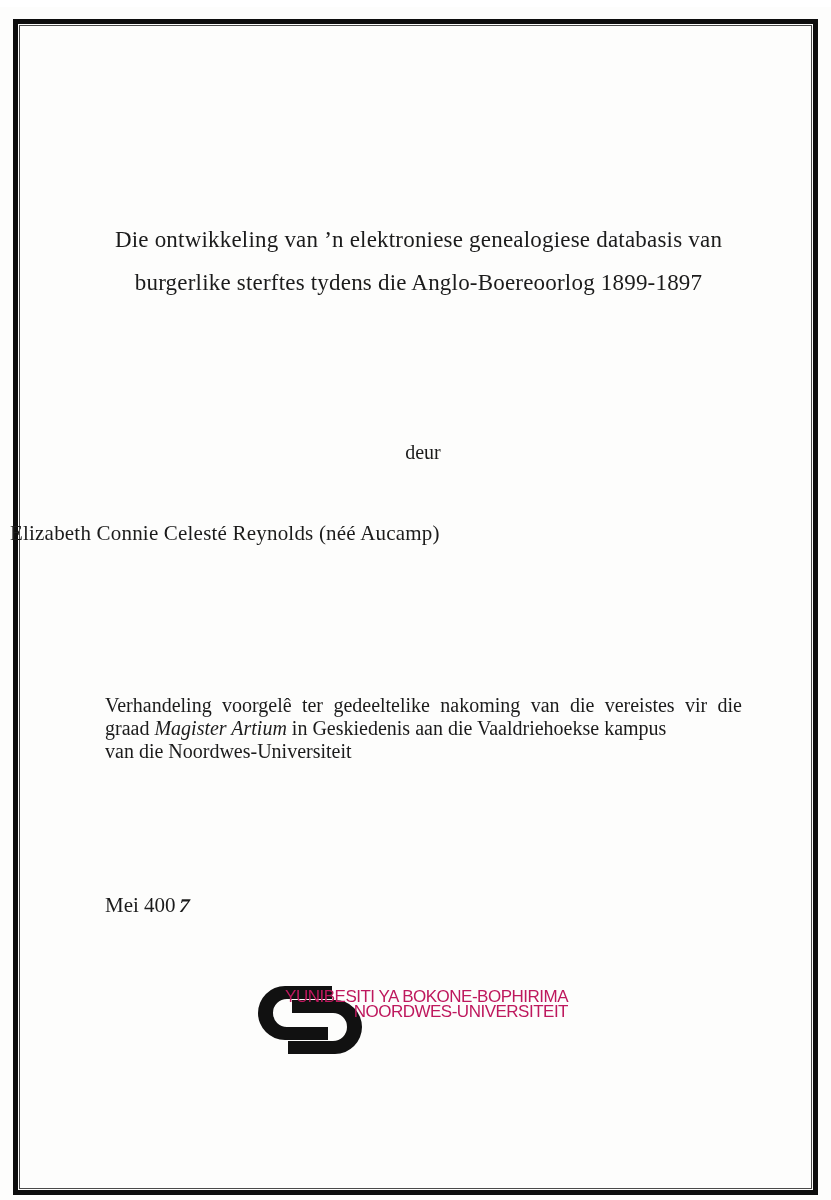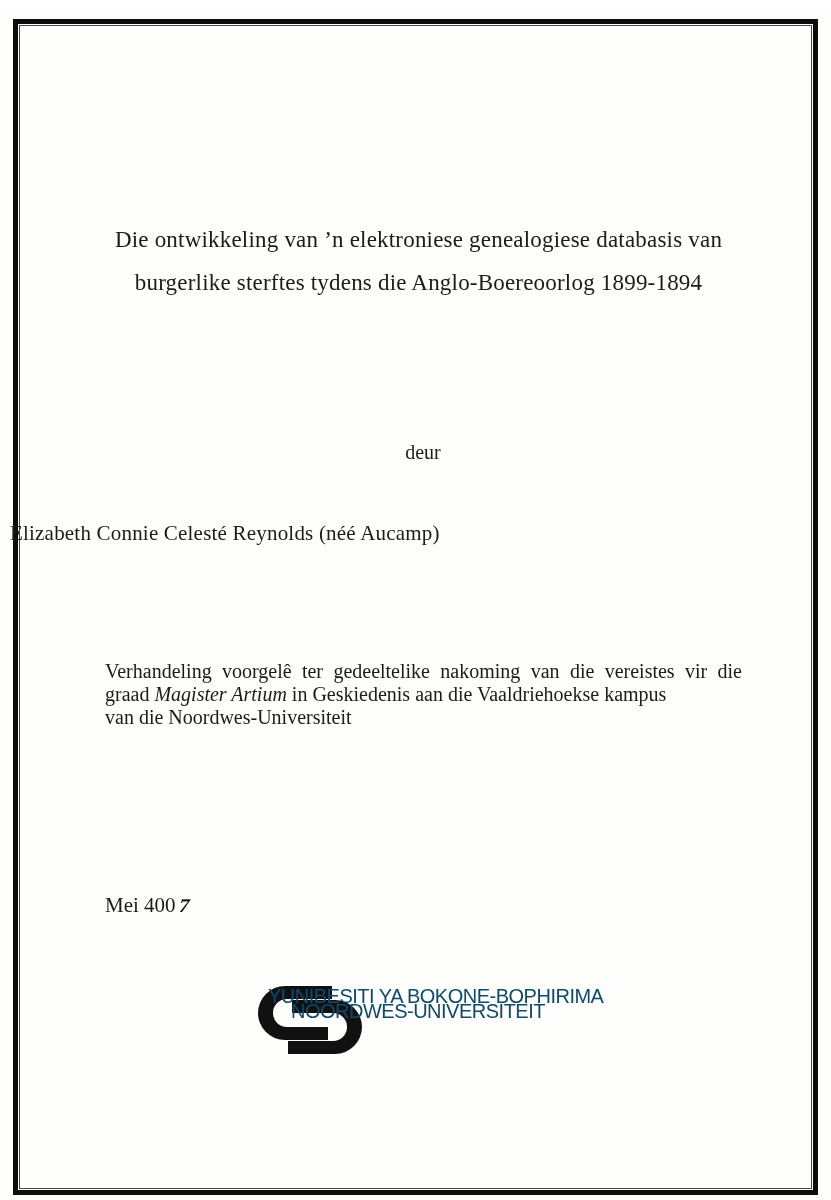--- a/index.html
+++ b/index.html
@@ -41,21 +41,21 @@
   }
   .author {
     position: absolute;
     left: 10px; right: 0; top: 514px;
     text-align: left;
     font-size: 21px;
     letter-spacing: 0.2px;
   }
   .statement {
     position: absolute;
-    left: 105px; top: 653px;
+    left: 105px; top: 687px;
     width: 637px;
     font-size: 20px;
     line-height: 23px;
   }
   .statement .justified {
     text-align: justify;
     text-align-last: justify;
   }
   .statement em { font-style: italic; }
   .supervisor-block {
@@ -77,41 +77,41 @@
   }
   .logo-mark {
     position: absolute;
     left: 258px; top: 979px;
     width: 104px; height: 68px;
   }
   .logo-text {
     position: absolute;
     left: 268px; top: 982px;
     width: 300px;
-    text-align: center;
+    text-align: right;
     font-family: "Liberation Sans", sans-serif;
-    font-size: 20px;
+    font-size: 17px;
     line-height: 15px;
     letter-spacing: -0.5px;
-    color: #0c4a6e;
+    color: #be185d;
     white-space: nowrap;
   }
 </style>
 </head>
 <body>
 
 <div class="page">
 
   <div class="frame-outer">
     <div class="frame-inner"></div>
   </div>
 
   <div class="title-block">
     <div>Die ontwikkeling van ’n elektroniese genealogiese databasis van</div>
-    <div>burgerlike sterftes tydens die Anglo-Boereoorlog 1899-1894</div>
+    <div>burgerlike sterftes tydens die Anglo-Boereoorlog 1899-1897</div>
   </div>
 
   <div class="byline">deur</div>
 
   <div class="author">Elizabeth Connie Celesté Reynolds (néé Aucamp)</div>
 
   <div class="statement">
     <div class="justified">Verhandeling voorgelê ter gedeeltelike nakoming van die vereistes vir die</div>
     <div><span>graad </span><em>Magister Artium</em><span> in Geskiedenis aan die Vaaldriehoekse kampus</span></div>
     <div>van die Noordwes-Universiteit</div>

